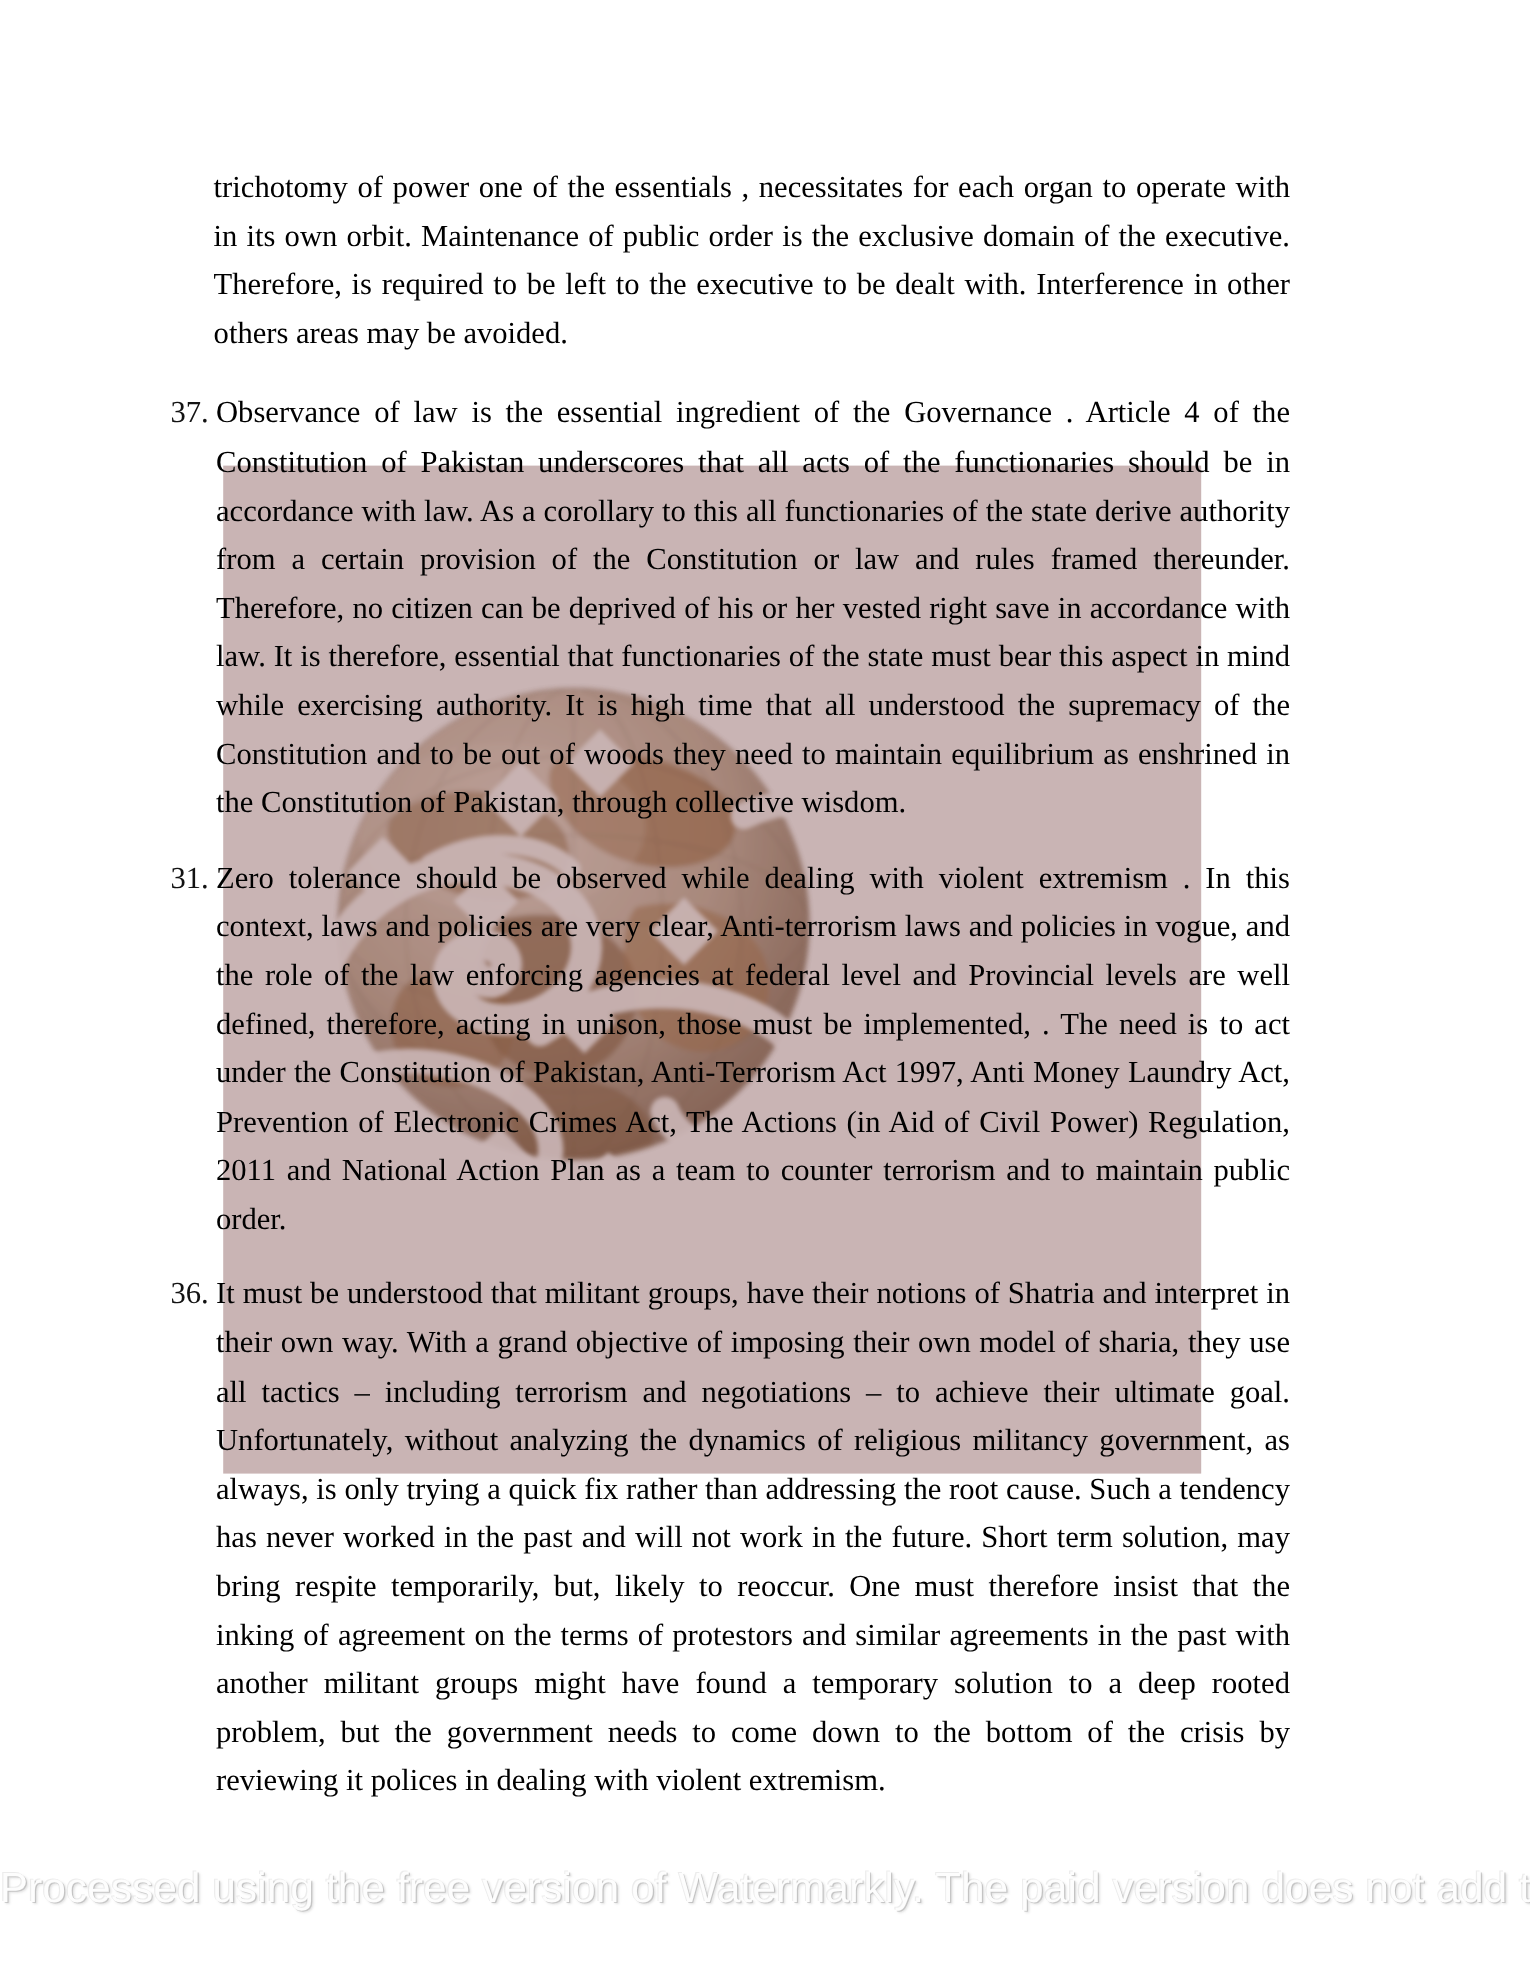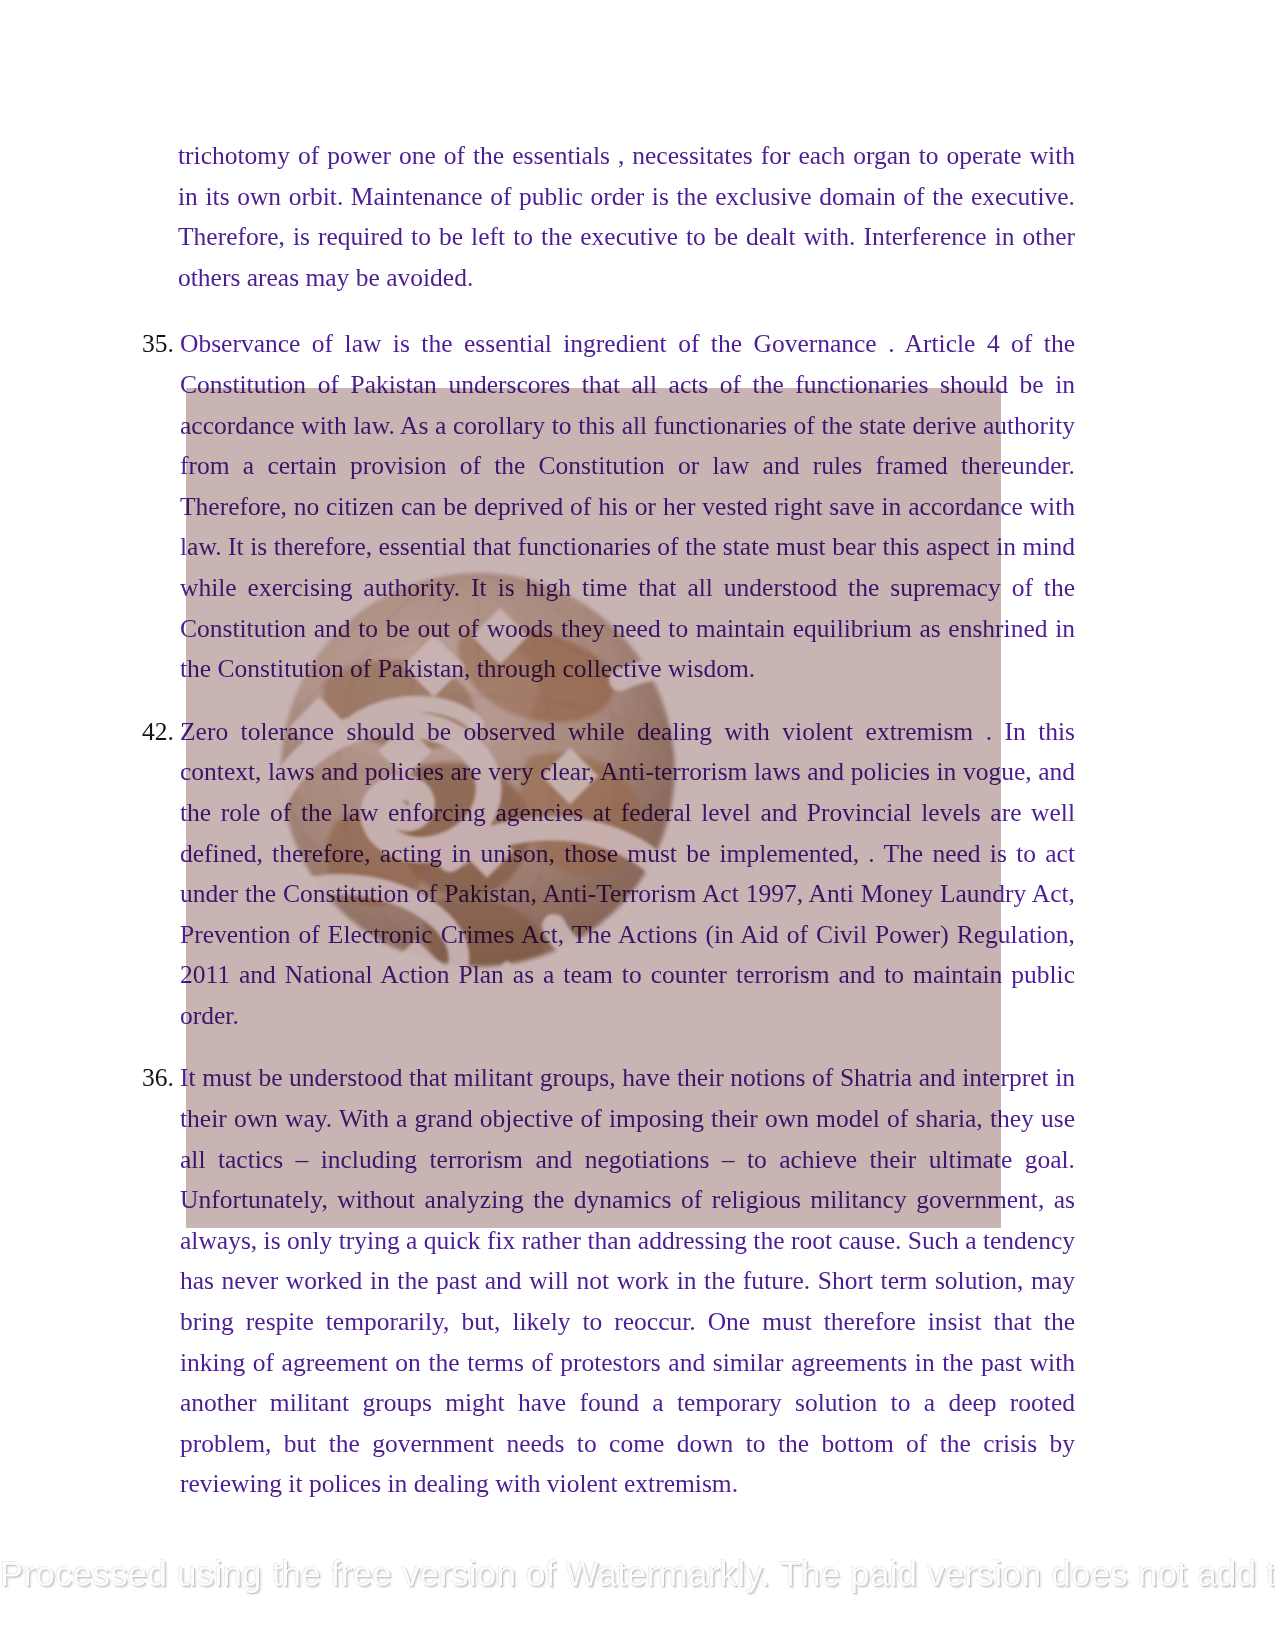--- a/index.html
+++ b/index.html
@@ -79,21 +79,21 @@
     font-size: 25.5px;
     line-height: 40.6px;
     color: #121212;
     text-align: left;
     padding-left: 2px;
   }
   .para-body {
     flex: 1 1 auto;
     font-size: 25.5px;
     line-height: 40.6px;
-    color: #4c1d95;
+    color: #000000;
     text-align: justify;
     text-justify: inter-word;
     hyphens: none;
   }
   .para-body.no-num {
     margin-left: 38px;
   }
   .para.lead {
     margin-bottom: 26px;
   }
@@ -198,26 +198,26 @@
 
   <div id="text-layer">
 
     <div class="body-block" style="top:136px;">
 
       <div class="para lead">
         <div class="para-body no-num">trichotomy of power one of the essentials , necessitates for each organ to operate with in its own orbit. Maintenance of public order is the exclusive domain of the executive. Therefore, is required to be left to the executive to be dealt with. Interference in other others areas may be avoided.</div>
       </div>
 
       <div class="para">
-        <div class="para-num">35.</div>
+        <div class="para-num">37.</div>
         <div class="para-body">Observance of law is the essential ingredient of the Governance . Article 4 of the Constitution of Pakistan underscores that all acts of the functionaries should be in accordance with law. As a corollary to this all functionaries of the state derive authority from a certain  provision of the Constitution or law and rules framed thereunder. Therefore, no citizen can be  deprived  of his or her vested right save in accordance with law. It is therefore, essential that functionaries of the state must bear this aspect in mind while exercising authority. It is high time that all understood the supremacy of the Constitution and to be out of woods they need to maintain equilibrium as enshrined in the Constitution of Pakistan, through collective wisdom.</div>
       </div>
 
       <div class="para">
-        <div class="para-num">42.</div>
+        <div class="para-num">31.</div>
         <div class="para-body">Zero tolerance should be observed while dealing with violent extremism . In this context,  laws and policies are very clear,  Anti-terrorism laws and policies in vogue, and the role of the law enforcing agencies at federal level and Provincial levels are well defined, therefore, acting in unison, those must be implemented,   . The need is to act under the Constitution of Pakistan, Anti-Terrorism Act 1997, Anti Money Laundry Act, Prevention of Electronic Crimes Act, The Actions (in Aid of Civil Power) Regulation, 2011 and National Action Plan as a team to counter terrorism and to maintain public order.</div>
       </div>
 
       <div class="para">
         <div class="para-num">36.</div>
         <div class="para-body">It must be understood that militant groups, have their notions of Shatria and interpret in their own way. With  a grand objective of imposing their own model of sharia, they use all tactics – including terrorism and negotiations – to achieve their ultimate goal.  Unfortunately, without analyzing the dynamics of religious militancy  government, as always, is only trying a quick fix rather than addressing the root cause. Such a tendency has never worked in the past and will not work in the future. Short term solution, may bring respite temporarily, but, likely to reoccur.   One must therefore insist that the inking of agreement on the terms of protestors and similar agreements in the past with another militant groups might have found a temporary solution to a deep rooted problem, but the government needs to come down to the bottom of the crisis by reviewing it polices in dealing with violent extremism.</div>
       </div>
 
     </div>
   </div>

